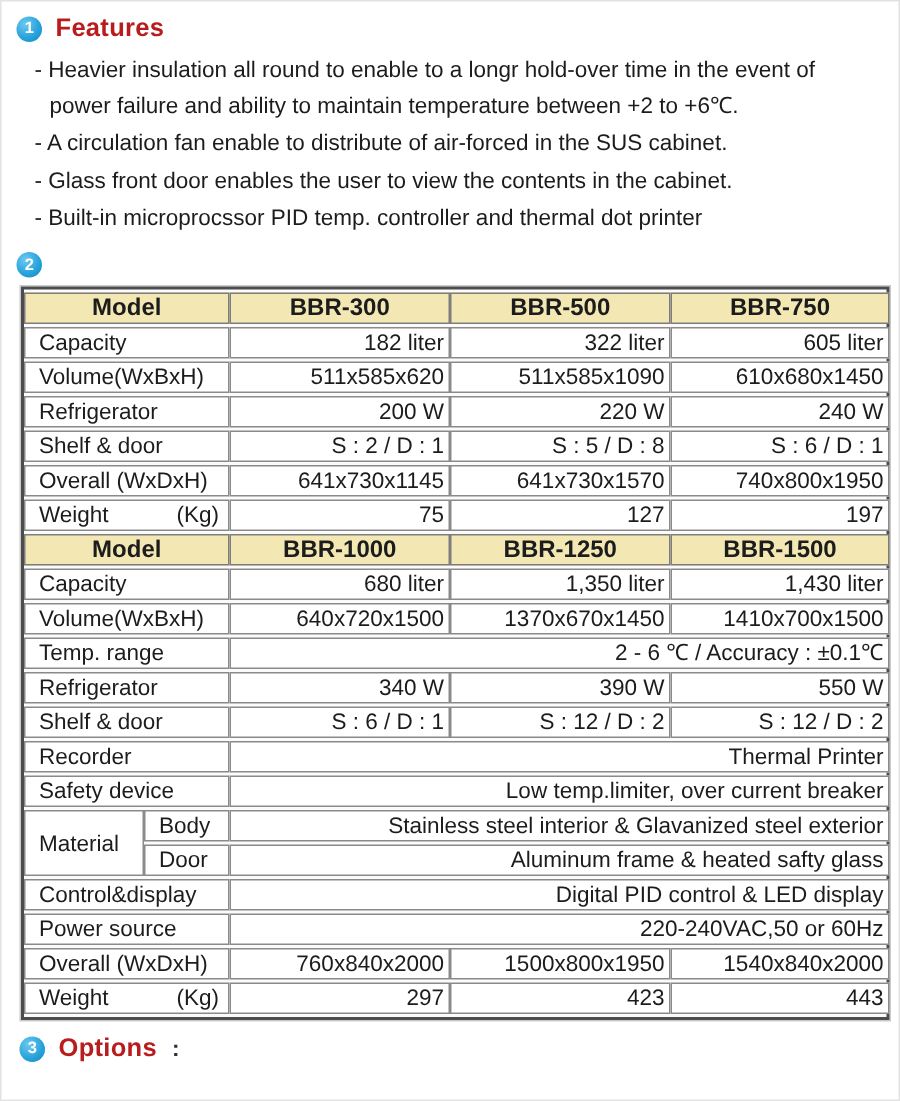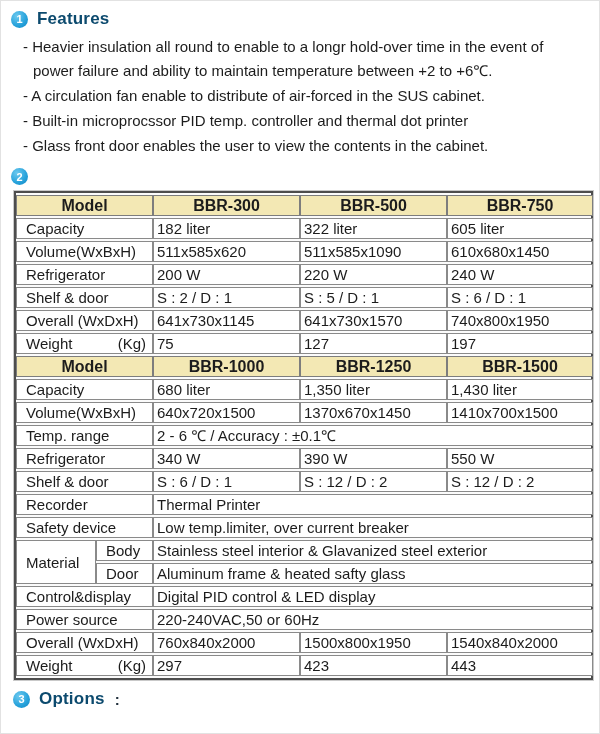--- a/index.html
+++ b/index.html
@@ -23,21 +23,21 @@
     margin: 0 0 6px 0;
   }
   .num-circle {
     width: 17px; height: 17px; border-radius: 50%;
     background: radial-gradient(circle at 35% 30%, #6cc9ef 0%, #2aa4dc 55%, #0d86c4 100%);
     color: #ffffff; font-size: 11px; font-weight: bold;
     display: flex; align-items: center; justify-content: center;
     flex: 0 0 auto;
   }
   .sec-title {
-    color: #0c4a6e; font-weight: bold; font-size: 17px;
+    color: #b91c1c; font-weight: bold; font-size: 17px;
     letter-spacing: 0.2px;
   }
 
   
   .features-list { margin: 4px 0 10px 12px; }
   .feature-item { font-size: 15px; line-height: 24px; margin-bottom: 1px; }
   .feature-line { white-space: nowrap; }
   .feature-line.cont { padding-left: 10px; }
 
   
@@ -65,21 +65,21 @@
     background: #ffffff;
   }
   table.spec th {
     background: #f3e8b4;
     font-weight: bold;
     font-size: 16px;
     text-align: center;
     border-color: #7d7d7d;
   }
   table.spec td.label { text-align: left; padding-left: 9px; }
-  table.spec td.val   { text-align: left; margin-left: 32px; }
+  table.spec td.val   { text-align: right; margin-left: 32px; }
   td.split .rpart { float: right; padding-right: 3px; text-align: center; }
 
   
   .options-line {
     display: flex; align-items: center;
     margin: 9px 0 0 2px;
   }
   .options-line .sec-title { margin-left: 9px; }
   .options-sep { font-size: 15px; font-weight: bold; color: #22303d; margin: 0 10px 0 10px; }
   .options-text { font-size: 15px; }
@@ -95,24 +95,24 @@
   </div>
   <div class="features-list">
       <div class="feature-item">
         <div class="feature-line">- Heavier insulation all round to enable to a longr hold-over time in the event of</div>
         <div class="feature-line cont">power failure and ability to maintain temperature between +2 to +6℃.</div>
       </div>
       <div class="feature-item">
         <div class="feature-line">- A circulation fan enable to distribute of air-forced in the SUS cabinet.</div>
       </div>
       <div class="feature-item">
+        <div class="feature-line">- Glass front door enables the user to view the contents in the cabinet.</div>
+      </div>
+      <div class="feature-item">
         <div class="feature-line">- Built-in microprocssor PID temp. controller and thermal dot printer</div>
-      </div>
-      <div class="feature-item">
-        <div class="feature-line">- Glass front door enables the user to view the contents in the cabinet.</div>
       </div>
     </div>
 
   <div class="sec-heading">
     <span class="num-circle">2</span>
   </div>
 
   <div class="spec-wrap">
     <table class="spec">
       <colgroup>
@@ -143,21 +143,21 @@
           </tr>
           <tr>
             <td colspan="2" class="label">Refrigerator</td>
             <td class="val">200 W</td>
             <td class="val">220 W</td>
             <td class="val">240 W</td>
           </tr>
           <tr>
             <td colspan="2" class="label">Shelf &amp; door</td>
             <td class="val">S : 2 / D : 1</td>
-            <td class="val">S : 5 / D : 1</td>
+            <td class="val">S : 5 / D : 8</td>
             <td class="val">S : 6 / D : 1</td>
           </tr>
           <tr>
             <td colspan="2" class="label">Overall (WxDxH)</td>
             <td class="val">641x730x1145</td>
             <td class="val">641x730x1570</td>
             <td class="val">740x800x1950</td>
           </tr>
           <tr>
             <td colspan="2" class="label split"><span class="rpart">(Kg)</span><span>Weight</span></td>

